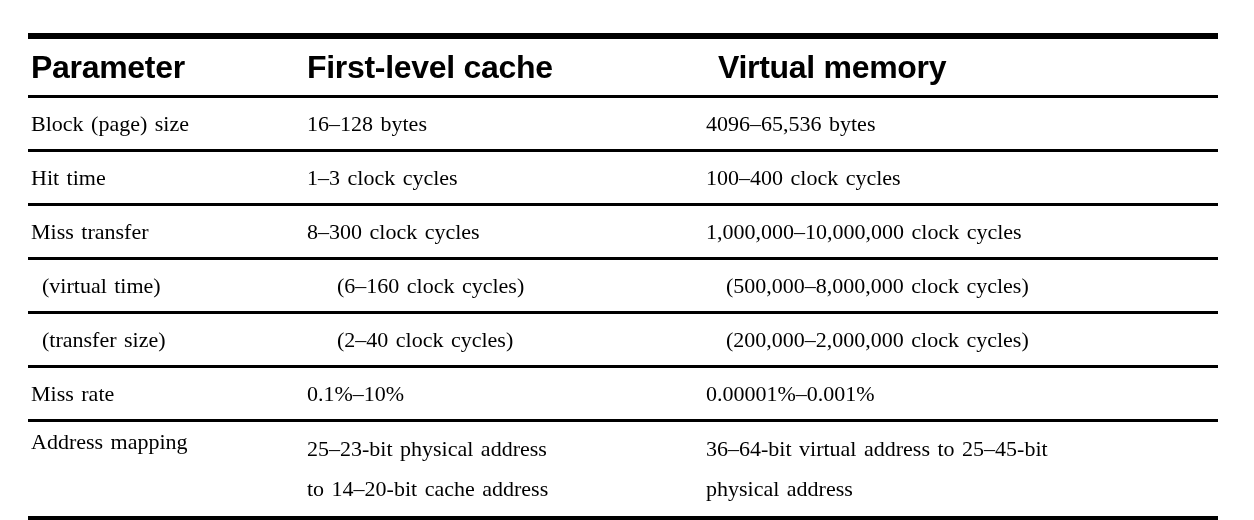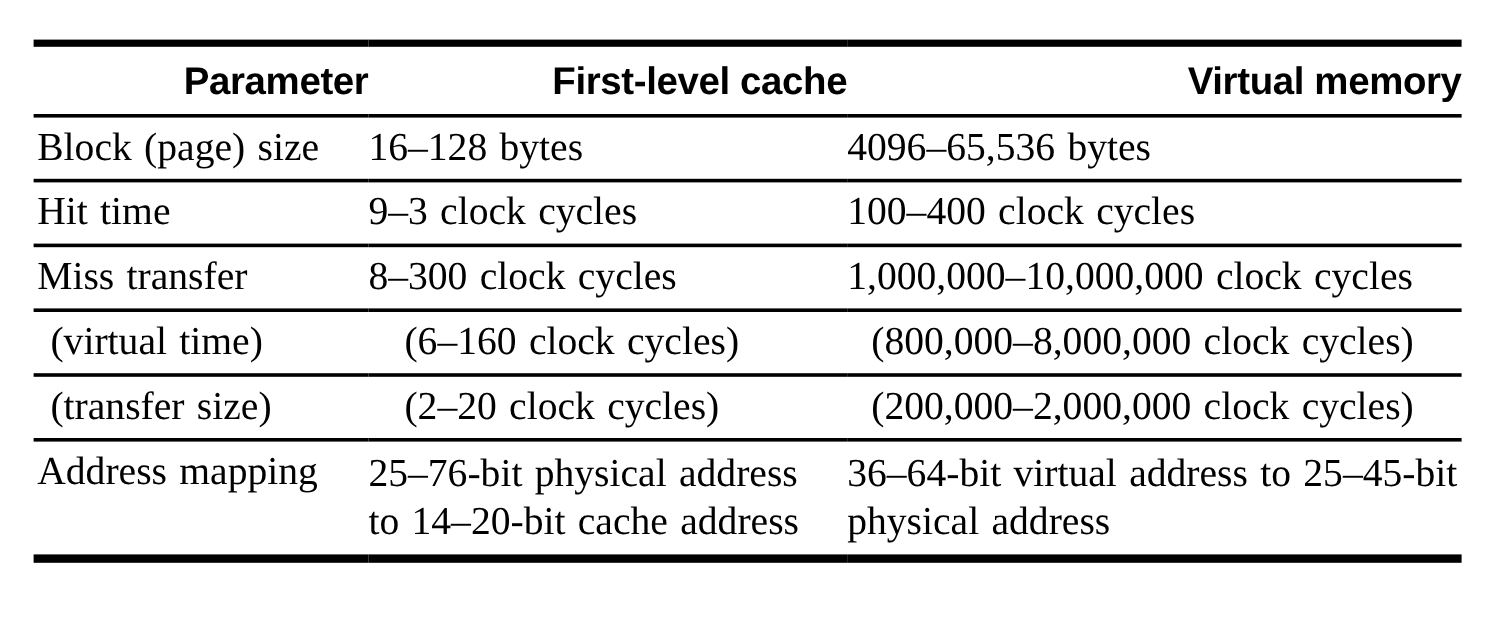--- a/index.html
+++ b/index.html
@@ -27,32 +27,32 @@
   }
   col.c1 { width: 279px; }
   col.c2 { width: 399px; }
   col.c3 { width: 512px; }
 
   thead th {
     font-family: "Liberation Sans", sans-serif;
     font-weight: bold;
     font-size: 32px;
     letter-spacing: -0.3px;
-    text-align: right;
+    text-align: left;
     vertical-align: middle;
     height: 56px;
     padding: 0;
     border-bottom: 3px solid #000;
   }
   thead th.c1 { padding-left: 3px; }
   thead th.c3 { padding-left: 12px; }
 
   tbody td {
     font-family: "Liberation Serif", serif;
-    font-size: 33px;
+    font-size: 22px;
     word-spacing: 2px;
     text-align: left;
     vertical-align: middle;
     height: 51px;
     padding: 0;
     border-bottom: 3px solid #000;
     white-space: nowrap;
   }
   tbody td.c1 { padding-left: 3px; }
 
@@ -89,42 +89,47 @@
       </tr>
     </thead>
     <tbody>
       <tr>
         <td class="c1">Block (page) size</td>
         <td class="c2">16–128 bytes</td>
         <td class="c3">4096–65,536 bytes</td>
       </tr>
       <tr>
         <td class="c1">Hit time</td>
-        <td class="c2">9–3 clock cycles</td>
+        <td class="c2">1–3 clock cycles</td>
         <td class="c3">100–400 clock cycles</td>
       </tr>
       <tr>
         <td class="c1">Miss transfer</td>
         <td class="c2">8–300 clock cycles</td>
         <td class="c3">1,000,000–10,000,000 clock cycles</td>
       </tr>
       <tr class="sub">
         <td class="c1">(virtual time)</td>
         <td class="c2">(6–160 clock cycles)</td>
-        <td class="c3">(800,000–8,000,000 clock cycles)</td>
+        <td class="c3">(500,000–8,000,000 clock cycles)</td>
       </tr>
       <tr class="sub">
         <td class="c1">(transfer size)</td>
-        <td class="c2">(2–20 clock cycles)</td>
+        <td class="c2">(2–40 clock cycles)</td>
         <td class="c3">(200,000–2,000,000 clock cycles)</td>
+      </tr>
+      <tr>
+        <td class="c1">Miss rate</td>
+        <td class="c2">0.1%–10%</td>
+        <td class="c3">0.00001%–0.001%</td>
       </tr>
       <tr class="tall">
         <td class="c1">Address mapping</td>
         <td class="c2">
-          <span class="line">25–76-bit physical address</span>
+          <span class="line">25–23-bit physical address</span>
           <span class="line">to 14–20-bit cache address</span>
         </td>
         <td class="c3">
           <span class="line">36–64-bit virtual address to 25–45-bit</span>
           <span class="line">physical address</span>
         </td>
       </tr>
     </tbody>
   </table>
 </div>

